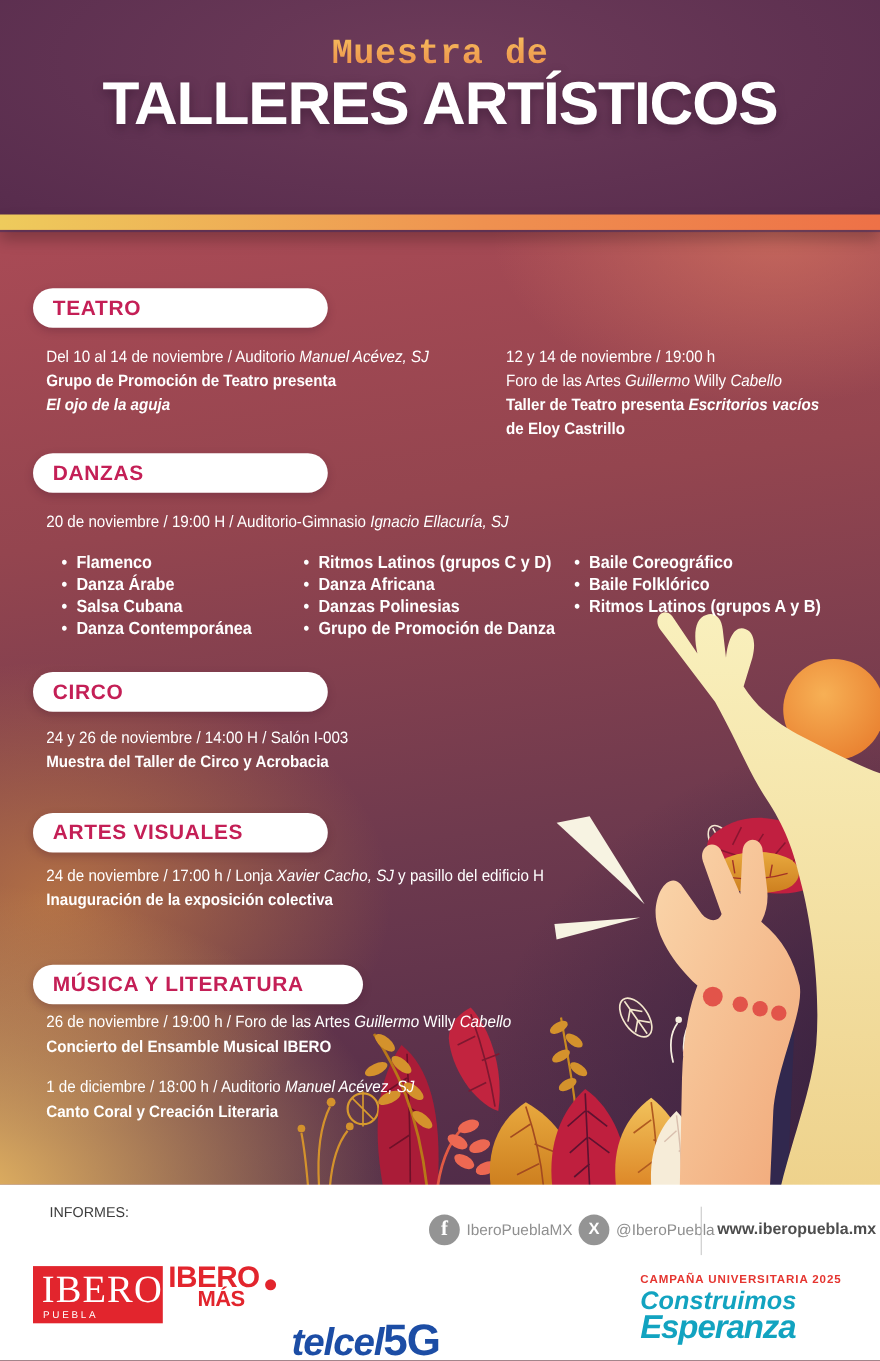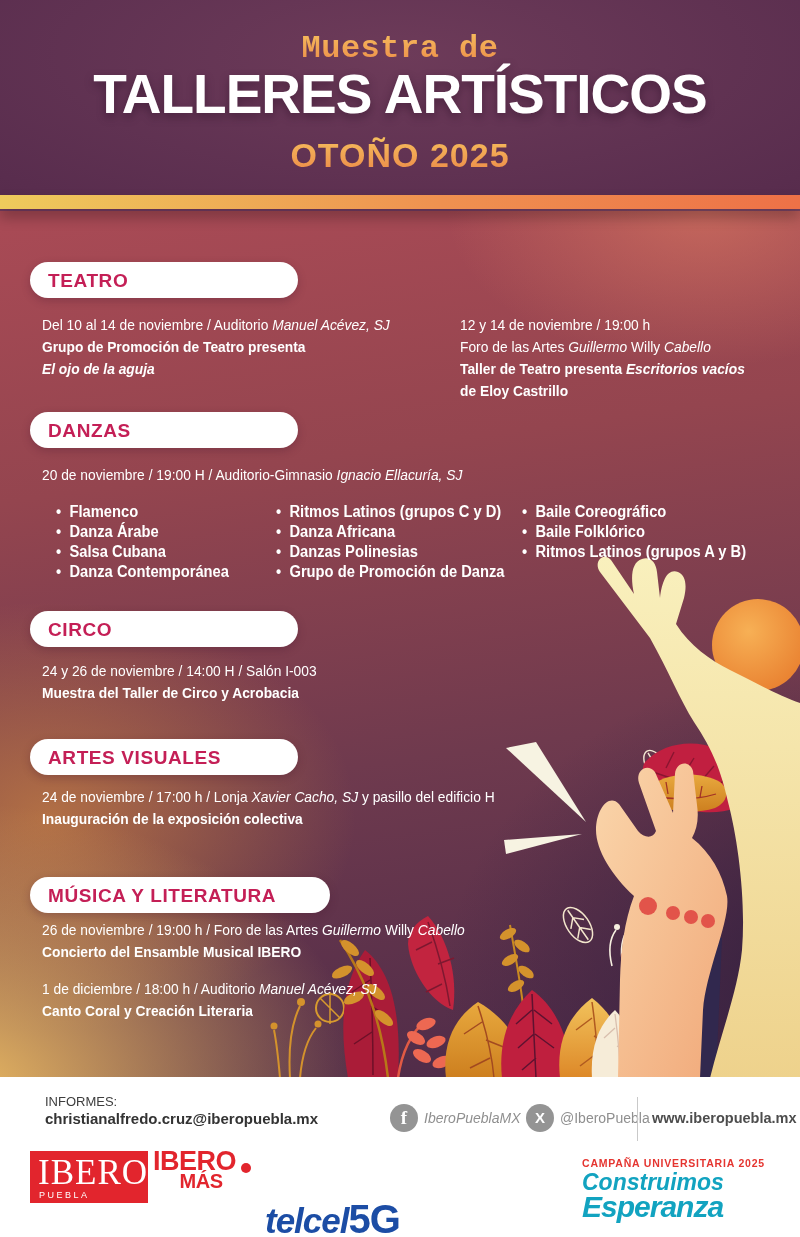--- a/index.html
+++ b/index.html
@@ -58,21 +58,21 @@
 
   
   .footer{position:absolute;left:0;top:1077px;width:800px;height:160px;background:#fff;z-index:5;}
   .informes-label{position:absolute;left:45px;top:17px;font-size:13px;color:#3d3d3d;}
   .informes-email{position:absolute;left:45px;top:33px;font-size:15px;font-weight:bold;color:#333;}
   .soc-circle{position:absolute;width:28px;height:28px;border-radius:50%;background:#949494;
     color:#fff;text-align:center;line-height:28px;font-weight:bold;top:27px;}
   .fb-circle{left:390px;font-family:"Liberation Serif","DejaVu Serif",serif;font-size:19px;}
   .x-circle{left:526px;font-size:15px;}
   .soc-label{position:absolute;top:33px;font-size:14px;color:#8f8f8f;}
-  .fb-label{left:424px;font-style:italic;}
+  .fb-label{left:424px;}
   .x-label{left:560px;}
   .foot-divider{position:absolute;left:637px;top:20px;width:1px;height:44px;background:#c9c9c9;}
   .website{position:absolute;left:652px;top:33px;font-size:14.5px;font-weight:bold;color:#4d4d4d;}
 
   .ibero-box{position:absolute;left:30px;top:74px;width:118px;height:52px;background:var(--logo-red,#e2252d);}
   .ibero-word{font-family:"Liberation Serif","DejaVu Serif",serif;font-size:35px;color:#fff;
     letter-spacing:1px;line-height:1;margin:4px 0 0 8px;}
   .ibero-puebla{font-size:9px;color:#fff;letter-spacing:2.5px;margin:0 0 0 9px;}
   .iberomas{position:absolute;left:153px;top:73px;color:var(--logo-red,#e2252d);font-weight:bold;line-height:.86;}
   .iberomas .l1{font-size:27px;letter-spacing:-.5px;}
@@ -89,21 +89,20 @@
   .campaign .c2{font-size:30px;font-weight:bold;font-style:italic;color:var(--campaign-teal,#12a3c0);line-height:.85;letter-spacing:-1px;}
 </style>
 </head>
 <body>
 
 <div class="poster">
 
   <div class="header">
     <div class="kicker">Muestra de</div>
     <h1 class="title">TALLERES ARTÍSTICOS</h1>
-    <div class="season">OTOÑO 2025</div>
   </div>
   <div class="stripe"></div>
   <div class="bodybg"></div>
 
   <svg class="art" viewBox="0 0 530 538" aria-hidden="true">
     <defs>
       <radialGradient id="sunG" cx="40%" cy="35%" r="75%">
         <stop offset="0%" stop-color="#f7b055"></stop>
           <stop offset="100%" stop-color="#e87e2e"></stop>
       </radialGradient>
@@ -277,21 +276,20 @@
     <div class="tline"><span>26 de noviembre / 19:00 h / Foro de las Artes </span><span class="seg-i">Guillermo</span><span> Willy </span><span class="seg-i">Cabello</span></div>
     <div class="tline"><span class="seg-b">Concierto del Ensamble Musical IBERO</span></div>
   </div>
   <div class="copy" style="left:42px;top:978px;">
     <div class="tline"><span>1 de diciembre / 18:00 h / Auditorio </span><span class="seg-i">Manuel Acévez, SJ</span></div>
     <div class="tline"><span class="seg-b">Canto Coral y Creación Literaria</span></div>
   </div>
 
   <div class="footer">
     <div class="informes-label">INFORMES:</div>
-    <div class="informes-email">christianalfredo.cruz@iberopuebla.mx</div>
 
     <div class="soc-circle fb-circle">f</div>
     <div class="soc-label fb-label">IberoPueblaMX</div>
     <div class="soc-circle x-circle">X</div>
     <div class="soc-label x-label">@IberoPuebla</div>
     <div class="foot-divider"></div>
     <div class="website">www.iberopuebla.mx</div>
 
     <div class="ibero-box">
       <div class="ibero-word">IBERO</div>

